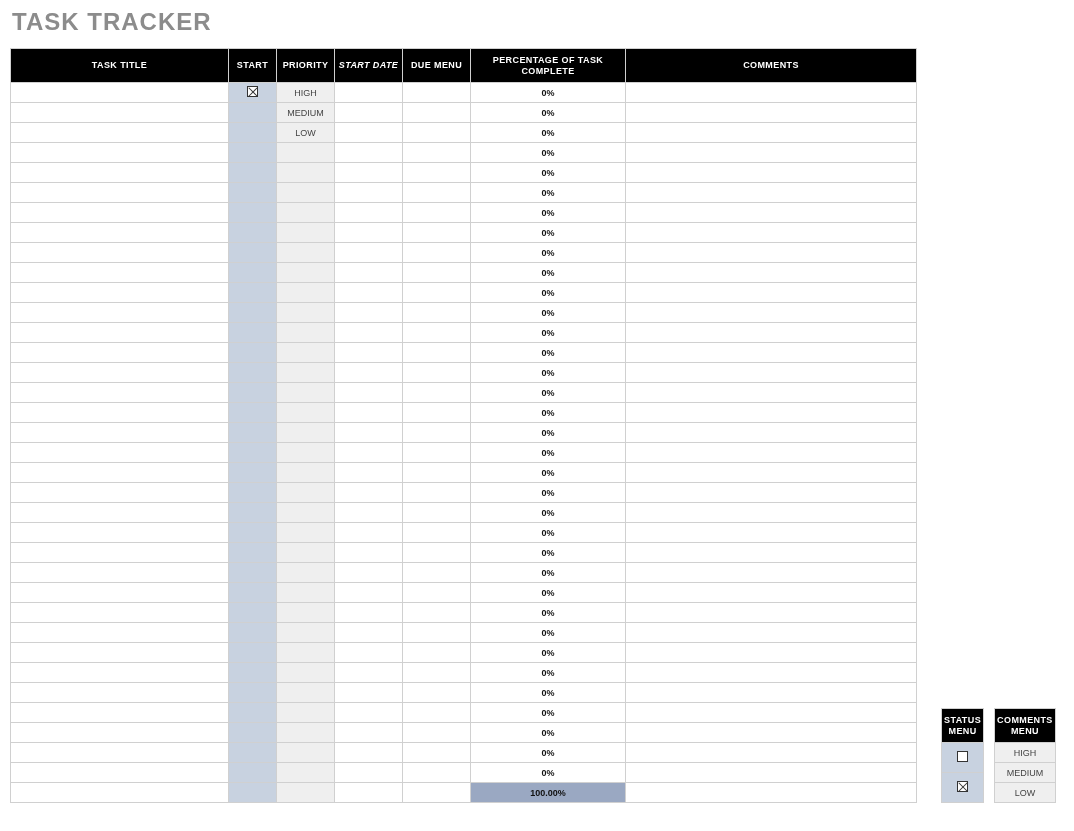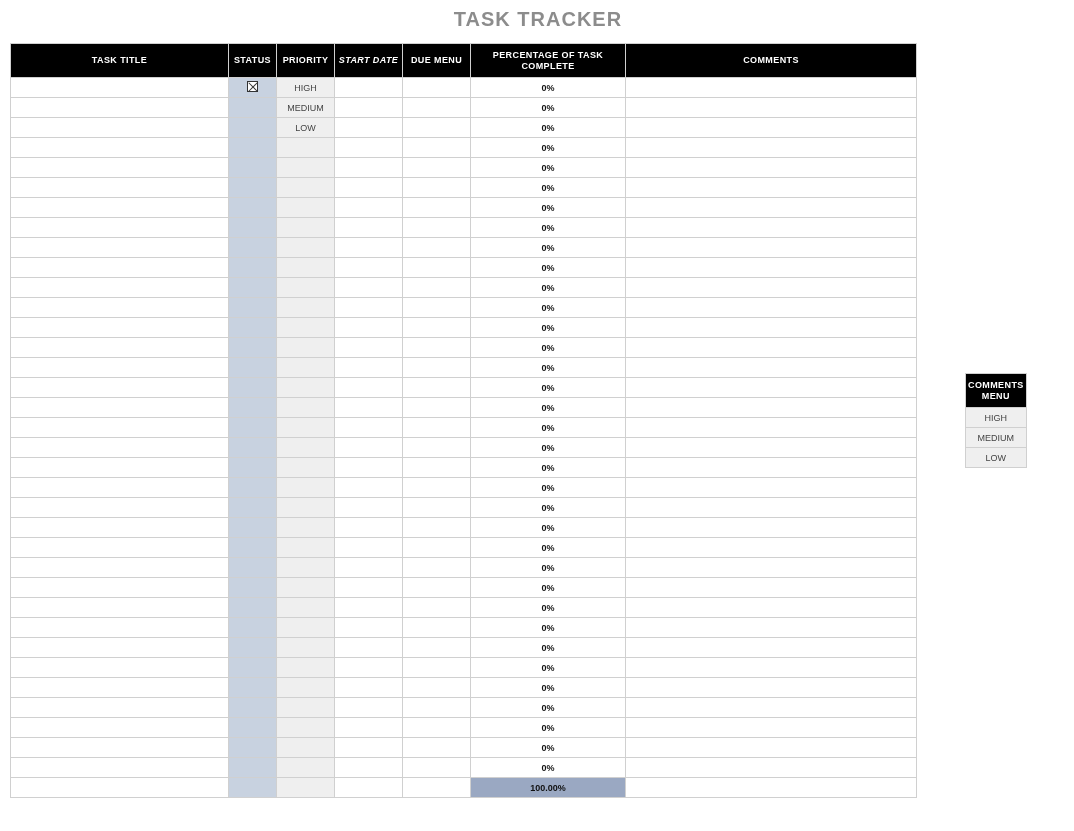--- a/index.html
+++ b/index.html
@@ -4,31 +4,29 @@
 <style>
   * { box-sizing: border-box; }
   body {
     margin: 0;
     padding: 8px 10px;
     font-family: Arial, Helvetica, sans-serif;
     background: #fff;
     width: 1074px;
   }
   .title {
-    font-size: 20px;
+    font-size: 24px;
     font-weight: bold;
     color: #8c8c8c;
     letter-spacing: 1px;
     margin: 0 0 8px 2px;
-    text-align: center;
   }
   .layout {
     display: flex;
-    align-items: center;
-    gap: 24px;
+    align-items: flex-end;
   }
   
   .table-wrap { margin-top: 4px; }
   table.main {
     border-collapse: collapse;
     table-layout: fixed;
     width: 904px;
   }
   table.main th, table.main td {
     border: 1px solid #d0d0d0;
@@ -119,21 +117,21 @@
 <body>
 
 <h1 class="title">TASK TRACKER</h1>
 
 <div class="layout">
   <div class="table-wrap">
     <table class="main">
       <thead>
         <tr>
           <th class="col-title">TASK TITLE</th>
-          <th class="col-status">STATUS</th>
+          <th class="col-status">START</th>
           <th class="col-priority">PRIORITY</th>
           <th class="col-start">START DATE</th>
           <th class="col-due">DUE MENU</th>
           <th class="col-pct">PERCENTAGE OF TASK COMPLETE</th>
           <th class="col-comments">COMMENTS</th>
         </tr>
       </thead>
       <tbody id="rows">
           <tr>
             <td class="title-cell"></td>
@@ -457,20 +455,35 @@
             <td class="start"></td>
             <td class="due"></td>
             <td class="pct">100.00%</td>
             <td class="comments"></td>
           </tr>
         </tbody>
     </table>
   </div>
 
   <div class="legends">
+    <table class="legend status">
+      <thead>
+          <tr>
+            <th>STATUS MENU</th>
+          </tr>
+        </thead>
+      <tbody id="status-menu-body">
+          <tr>
+            <td><span class="checkbox-glyph"></span></td>
+          </tr>
+          <tr>
+            <td><span class="checkbox-glyph checked"></span></td>
+          </tr>
+        </tbody>
+    </table>
     <table class="legend priority">
       <thead>
           <tr>
             <th>COMMENTS MENU</th>
           </tr>
         </thead>
       <tbody id="priority-menu-body">
           <tr>
             <td>HIGH</td>
           </tr>

